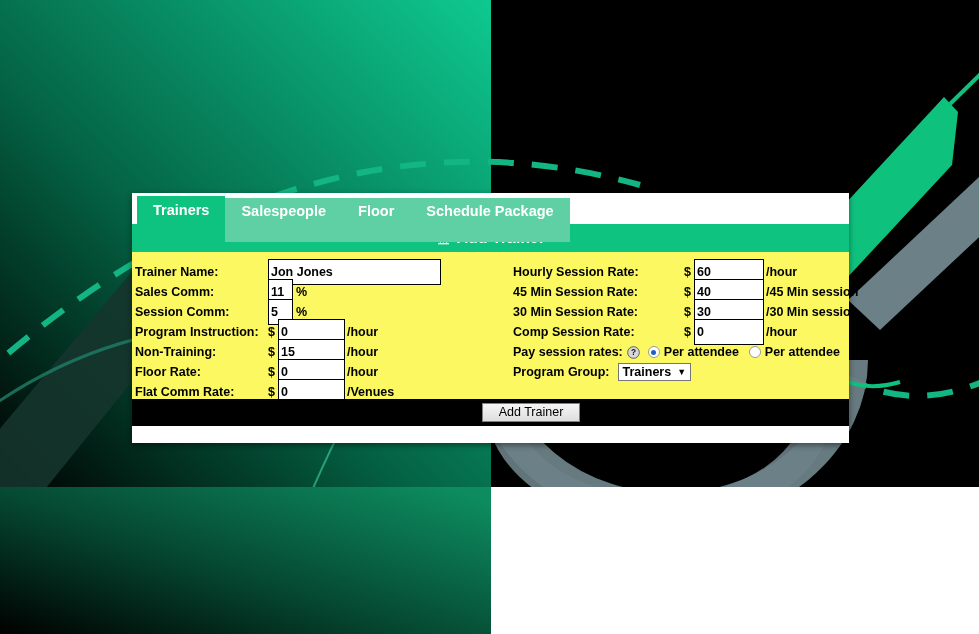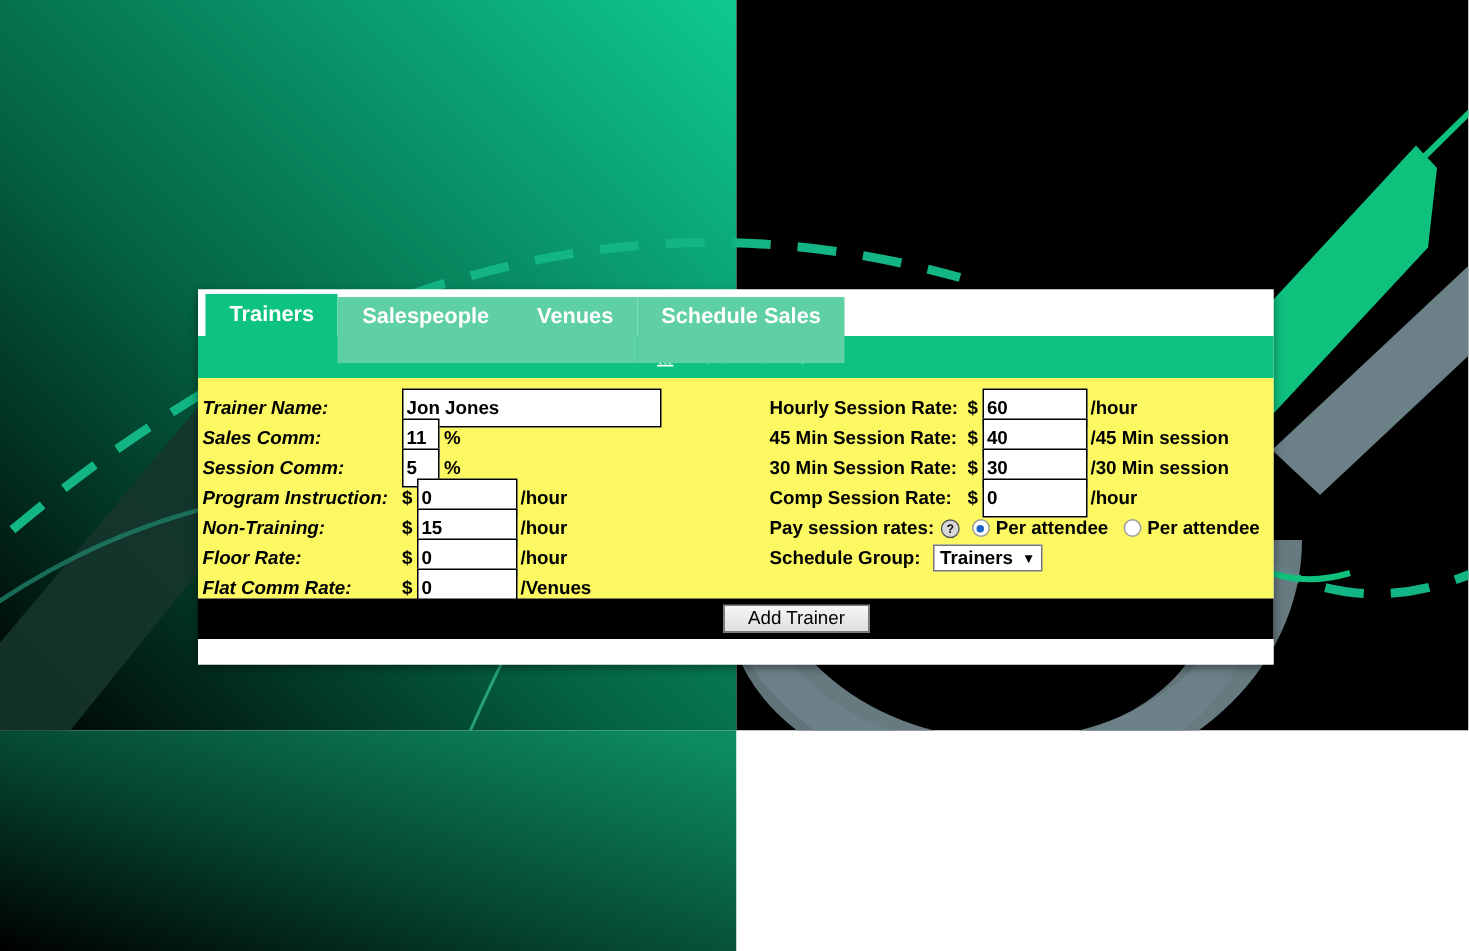--- a/index.html
+++ b/index.html
@@ -81,22 +81,22 @@
     display: flex;
     align-items: center;
     height: 20px;
     margin-bottom: 0px;
     font-size: 12.5px;
     font-weight: bold;
     color: #000;
     white-space: nowrap;
   }
   .flabel { display: inline-block; }
-  .col-left  .flabel { width: 133px; font-style: italic; }
-  .col-right .flabel { width: 132px; }
+  .col-left  .flabel { width: 133px; }
+  .col-right .flabel { width: 171px; }
 
   .dollar { margin-right: 3px; }
 
   .tinput {
     border: 1px solid #000;
     background: #ffffff;
     height: 18px;
     font-family: "Liberation Sans", sans-serif;
     font-size: 12.5px;
     font-weight: bold;
@@ -232,21 +232,21 @@
     <path d="M 950 104 L 1000 55" fill="none" stroke="#0ec27e" stroke-width="4"></path>
     <path d="M 1010 148 L 1040 180 L 880 330 L 848 300 Z" fill="#6b8187"></path>
   </g>
 
   <path d="M 838 378 Q 866 392 900 382" fill="none" stroke="#0ec27e" stroke-width="4"></path>
 </svg>
 
 <div class="panel">
 
   <div class="tabstrip">
-    <div class="tab active">Trainers</div><div class="tab">Salespeople</div><div class="tab">Venues</div><div class="tab">Schedule Sales</div>
+    <div class="tab active">Trainers</div><div class="tab">Salespeople</div><div class="tab">Floor</div><div class="tab">Schedule Package</div>
   </div>
 
   <div class="titlebar">
     <span class="tico">
       <svg width="15" height="15" viewBox="0 0 16 16" fill="none" stroke="#ffffff" stroke-width="1.3">
         <circle cx="8" cy="2.8" r="1.7"></circle>
         <path d="M8 4.6 L8 12.2"></path>
         <path d="M3.2 7.2 L12.8 7.2"></path>
         <path d="M4.6 12.4 A 3.4 3.4 0 0 1 11.4 12.4"></path>
         <path d="M2.2 13.6 L13.8 13.6"></path>
@@ -345,21 +345,21 @@
         </span>
         <span class="radiogroup">
           <span class="radio checked"></span>
           <span class="radio-label">Per attendee</span>
           <span class="radio"></span>
           <span class="radio-label">Per attendee</span>
         </span>
       </div>
 
       <div class="frow">
-        <span class="flabel" style="width:auto;">Schedule Group:</span>
+        <span class="flabel" style="width:auto;">Program Group:</span>
         <span class="selectbox">
           <span>Trainers</span>
           <span class="caret">▼</span>
         </span>
       </div>
     </div>
   </div>
 
   <div class="footer">
     <button class="addbtn">Add Trainer</button>

